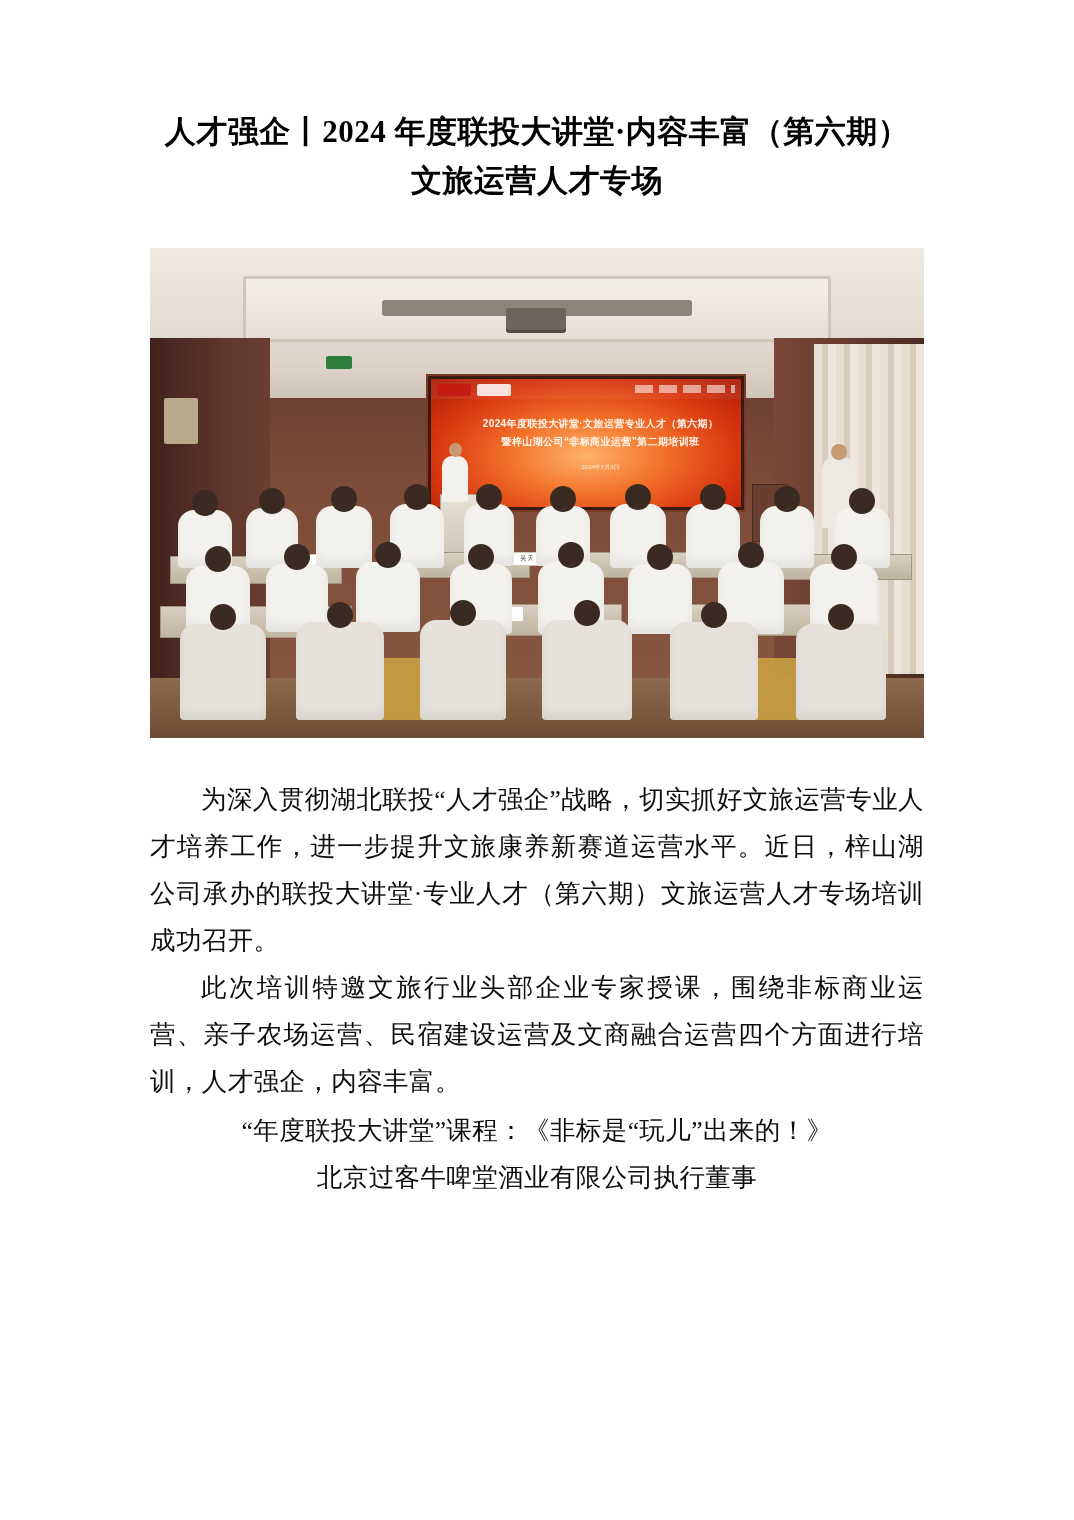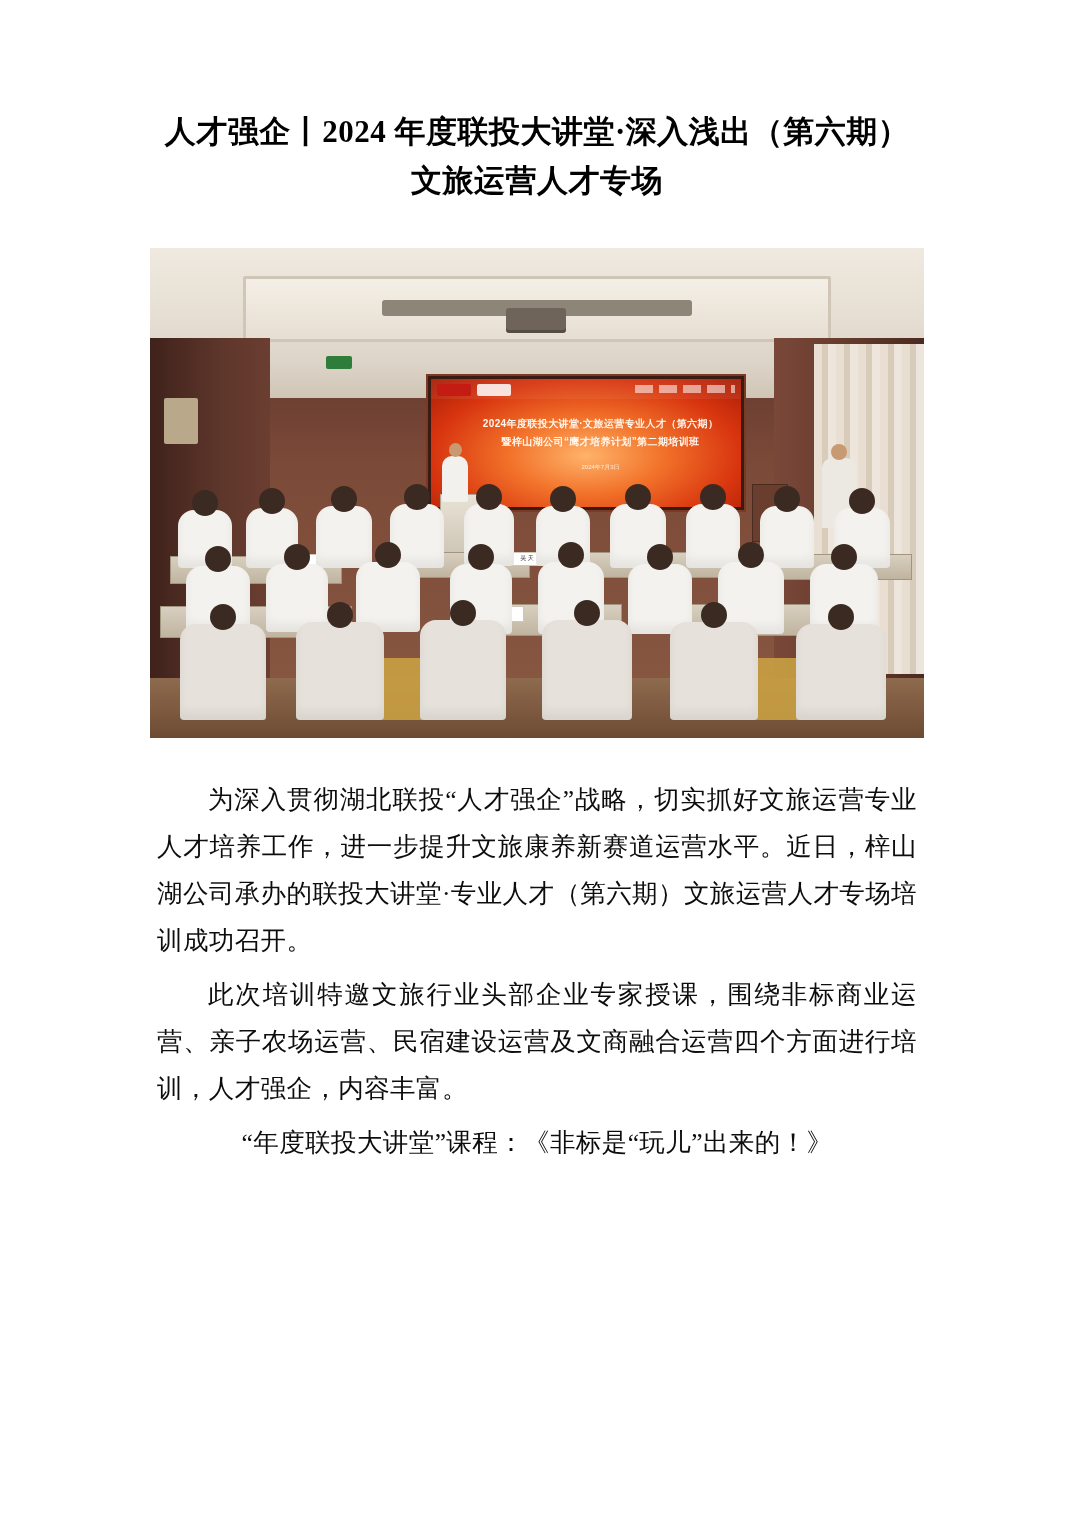--- a/index.html
+++ b/index.html
@@ -247,55 +247,55 @@
   .body-text {
     margin-top: 38px;
     font-size: 25.5px;
     line-height: 47px;
     letter-spacing: 0.4px;
     color: #0d0d0d;
   }
   .para {
     text-indent: 2em;
     text-align: justify;
-    margin: 7px;
+    margin: 0;
   }
   .para + .para { margin-top: 0; }
   .center-line {
     text-align: center;
     margin: 0;
   }
   .center-line.first { margin-top: 2px; }
 </style>
 </head>
 <body>
 
 <div class="page">
 
   <div class="title">
-    <span class="title-line">人才强企丨2024 年度联投大讲堂·深入浅出（第六期）</span>
+    <span class="title-line">人才强企丨2024 年度联投大讲堂·内容丰富（第六期）</span>
     <span class="title-line second">文旅运营人才专场</span>
   </div>
 
   <div class="photo-wrap">
     <div class="photo">
       <div class="ceiling"></div>
       <div class="proj"></div>
       <div class="wall-left"></div>
       <div class="wall-right"></div>
       <div class="curtain"></div>
       <div class="exit-sign"></div>
 
       <div class="screen">
         <div class="scr-top"></div>
         <div class="scr-logo-l"></div>
         <div class="scr-logo-r"></div>
         <div class="scr-tiny"></div>
         <div class="scr-l1">2024年度联投大讲堂·文旅运营专业人才（第六期）</div>
-        <div class="scr-l2">暨梓山湖公司“鹰才培养计划”第二期培训班</div>
+        <div class="scr-l2">暨梓山湖公司“非标商业运营”第二期培训班</div>
         <div class="scr-l3">2024年7月3日</div>
       </div>
 
       <div class="podium"></div>
       <div class="speaker"></div>
       <div class="side-podium"></div>
       <div class="side-person"></div>
 
       <div class="tables">
         <div class="floor"></div>
@@ -350,15 +350,16 @@
         <div class="aud dark" style="left:520px; top:74px; width:88px; height:98px;"></div>
         <div class="aud dark" style="left:646px; top:76px; width:90px; height:96px;"></div>
       </div>
     </div>
   </div>
 
   <div class="body-text">
     <p class="para">为深入贯彻湖北联投“人才强企”战略，切实抓好文旅运营专业人才培养工作，进一步提升文旅康养新赛道运营水平。近日，梓山湖公司承办的联投大讲堂·专业人才（第六期）文旅运营人才专场培训成功召开。</p>
     <p class="para">此次培训特邀文旅行业头部企业专家授课，围绕非标商业运营、亲子农场运营、民宿建设运营及文商融合运营四个方面进行培训，人才强企，内容丰富。</p>
     <p class="center-line first">“年度联投大讲堂”课程：《非标是“玩儿”出来的！》</p>
+    <p class="center-line">北京过客牛啤堂酒业有限公司执行董事</p>
   </div>
 
 </div>
 
 </body></html>

